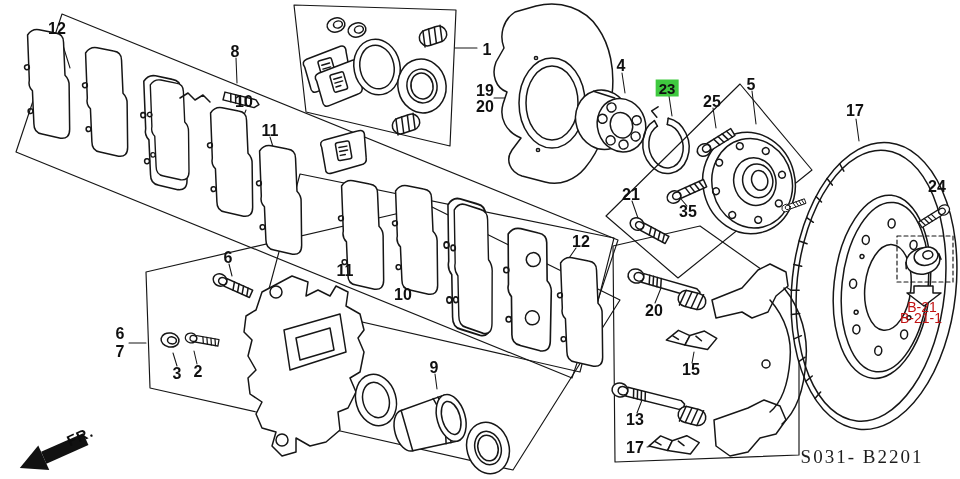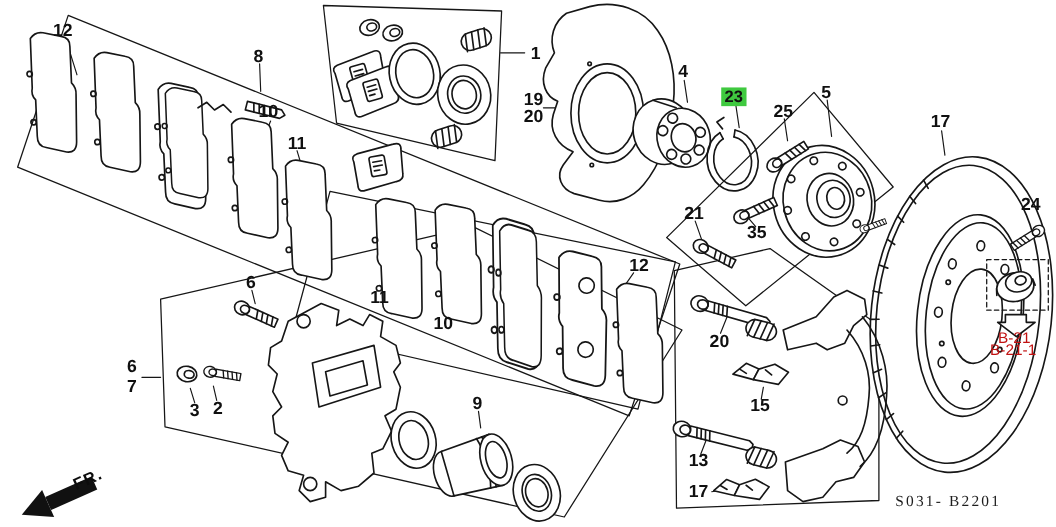--- a/index.html
+++ b/index.html
@@ -12,21 +12,21 @@
   svg .b{stroke-width:1.15;}
   svg .ld{stroke-width:1.05;}
   svg .f{fill:#111;stroke:none;}
   svg .d{stroke-dasharray:4 3;}
   .co{position:absolute;transform:translate(-50%,-50%);font-weight:bold;font-size:16px;
       color:#101010;white-space:nowrap;line-height:1;}
   .hl{background:#3fc93f;padding:1px 3px;}
   .ref{position:absolute;transform:translate(-50%,-50%);font-weight:normal;font-size:14px;
       color:#c11212;white-space:nowrap;line-height:1;}
   .code{position:absolute;transform:translate(-50%,-50%);font-family:"Liberation Serif",serif;
-      font-size:14px;color:#1d1d1d;letter-spacing:2px;white-space:nowrap;}
+      font-size:19px;color:#1d1d1d;letter-spacing:2px;white-space:nowrap;}
   .fr{position:absolute;transform:translate(-50%,-50%) rotate(-24deg);font-weight:bold;
       font-size:15px;color:#0c0c0c;letter-spacing:1px;}
 </style>
 </head>
 <body>
 
 <div class="stage">
 
 <svg width="960" height="479" viewBox="0 0 960 479">
   <defs>

